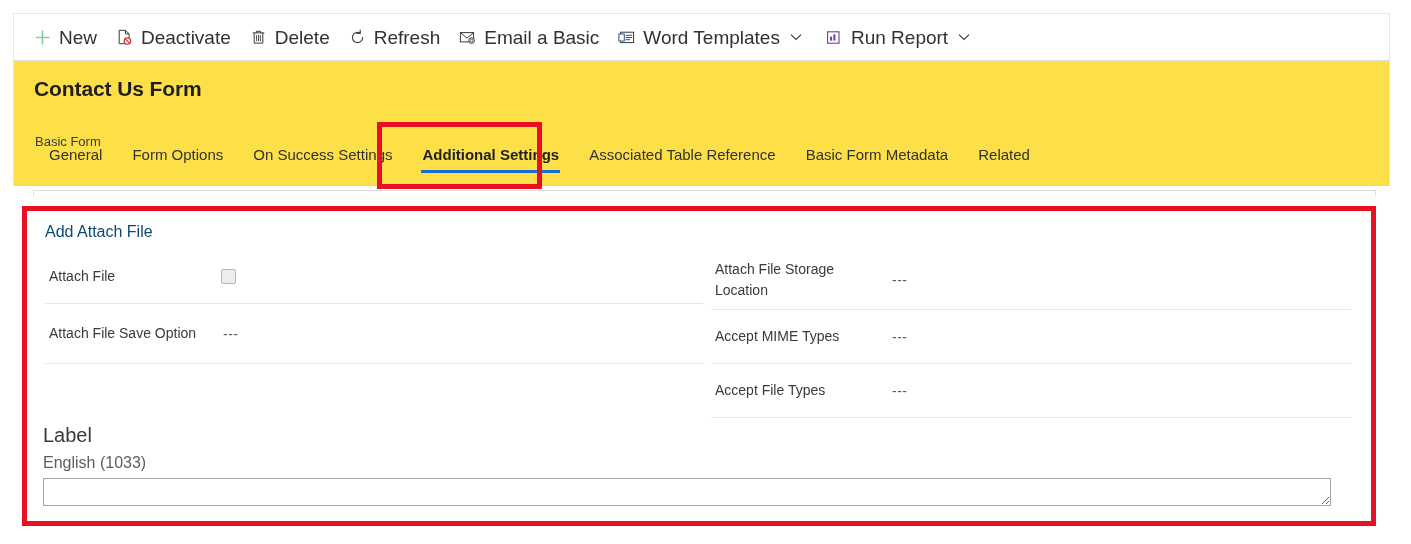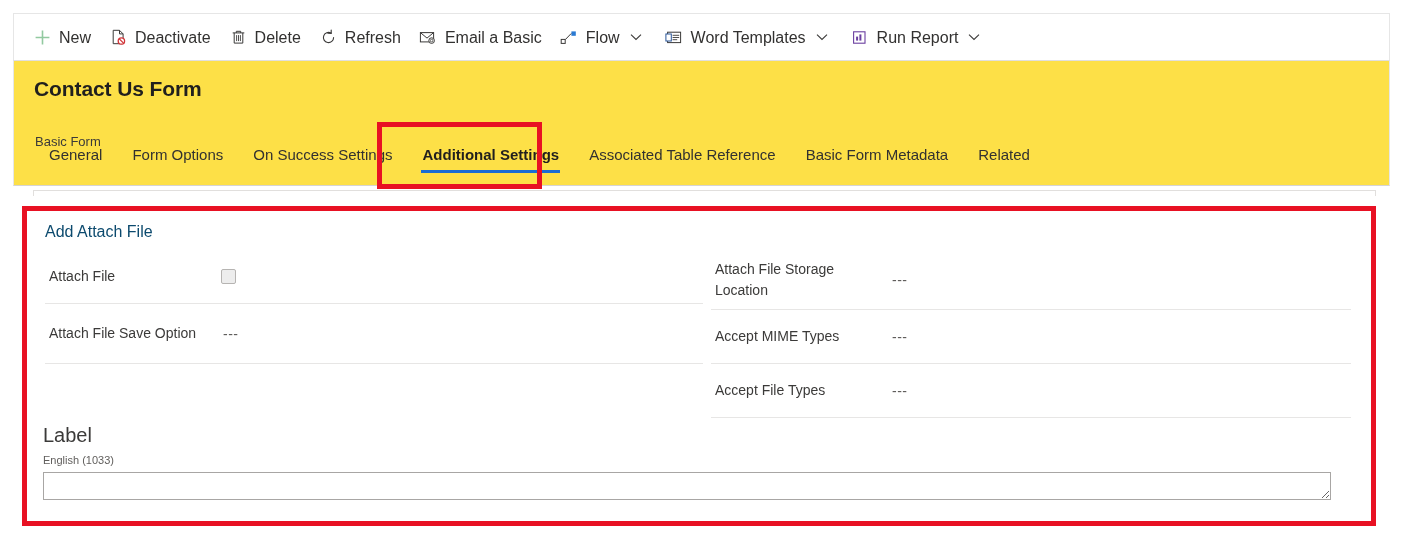--- a/index.html
+++ b/index.html
@@ -29,21 +29,21 @@
     background: #ffffff;
     display: flex;
     align-items: center;
     padding-left: 10px;
   }
   .cmd-btn {
     display: flex;
     align-items: center;
     height: 44px;
     padding: 0 9px;
-    font-size: 16px;
+    font-size: 19px;
     color: #323130;
     white-space: nowrap;
     cursor: pointer;
     user-select: none;
   }
   .cmd-ico {
     display: inline-flex;
     align-items: center;
     justify-content: center;
     width: 19px;
@@ -200,21 +200,21 @@
     left: 22px;
     top: 219px;
     width: 1310px;
   }
   #label-heading {
     font-size: 20px;
     color: #3b3a39;
   }
   #label-lang {
     margin-top: 7px;
-    font-size: 11px;
+    font-size: 16px;
     color: #605e5c;
   }
   #label-input {
     display: block;
     margin-top: 6px;
     width: 1288px;
     height: 28px;
     box-sizing: border-box;
     border: 1px solid #a8a6a4;
     background: #ffffff;
@@ -290,35 +290,20 @@
       <svg width="18" height="17" viewBox="0 0 18 17">
         <rect x="1.4" y="3.6" width="13.2" height="9.3" fill="none" stroke="#3b3a39" stroke-width="1"></rect>
         <path d="M1.4 3.6 L8 9.1 L14.6 3.6" fill="none" stroke="#3b3a39" stroke-width="1"></path>
         <circle cx="12.6" cy="11.6" r="2.8" fill="#ffffff" stroke="#3b3a39" stroke-width="1"></circle>
         <path d="M11.3 11.6 a1.3 1.3 0 0 1 2.6 0 a1.3 1.3 0 0 1 -2.6 0" fill="none" stroke="#3b3a39" stroke-width="0.8"></path>
       </svg>
     </span>
     <span class="cmd-label">Email a Basic</span>
   </div>
 
-  <div class="cmd-btn">
-    <span class="cmd-ico">
-      <svg width="18" height="17" viewBox="0 0 18 17">
-        <rect x="1.2" y="10.4" width="4" height="4" fill="none" stroke="#3b3a39" stroke-width="1"></rect>
-        <rect x="11.4" y="2.4" width="4.4" height="4.4" fill="#2a7ad3"></rect>
-        <path d="M5.5 10.4 L11.2 4.5" stroke="#3b3a39" stroke-width="1" fill="none"></path>
-      </svg>
-    </span>
-    <span class="cmd-label">Flow</span>
-    <span class="cmd-caret">
-      <svg width="12" height="8" viewBox="0 0 12 8">
-          <path d="M1 1.6 L6 6.4 L11 1.6" stroke="#3b3a39" stroke-width="1.1" fill="none"></path>
-        </svg>
-    </span>
-  </div>
 
   <div class="cmd-btn">
     <span class="cmd-ico">
       <svg width="18" height="17" viewBox="0 0 18 17">
         <rect x="2.6" y="3.2" width="13" height="10.4" fill="none" stroke="#3b3a39" stroke-width="1"></rect>
         <rect x="0.9" y="5" width="5.4" height="7" fill="#ffffff" stroke="#2a5699" stroke-width="1"></rect>
         <path d="M7.6 6.3 h6.6 M7.6 8.5 h6.6 M7.6 10.7 h4.6" stroke="#3b3a39" stroke-width="0.9"></path>
       </svg>
     </span>
     <span class="cmd-label">Word Templates</span>

